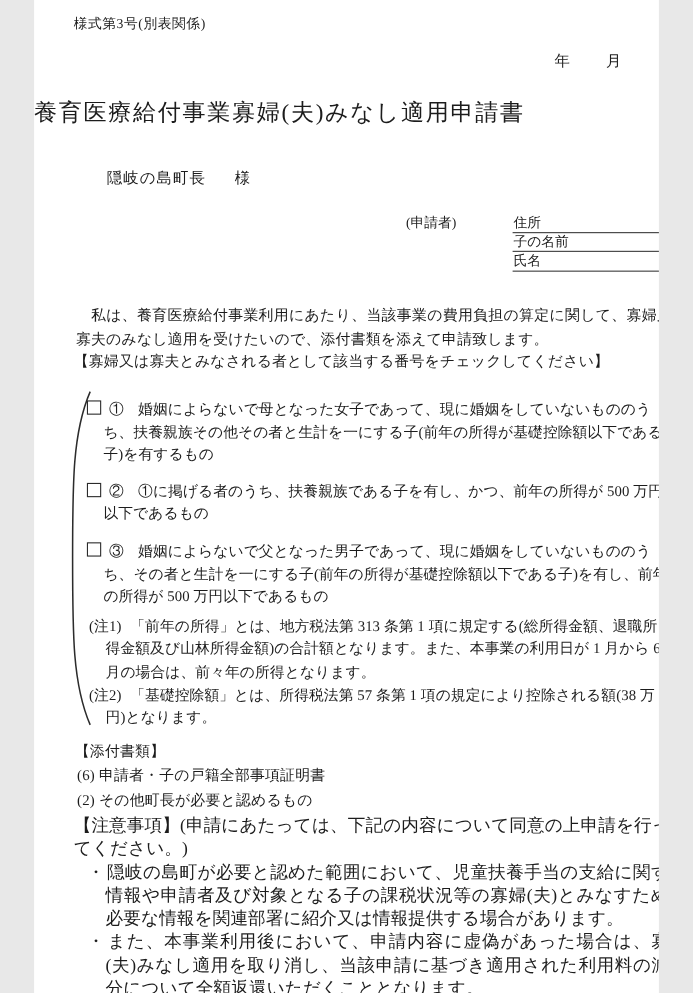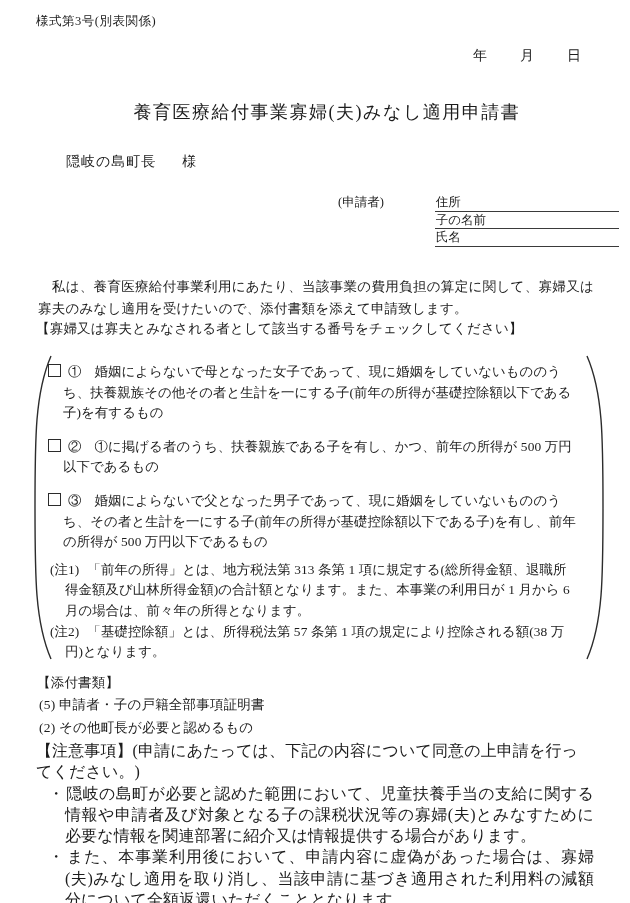--- a/index.html
+++ b/index.html
@@ -1,37 +1,37 @@
 <!DOCTYPE html>
 <html lang="ja"><head>
 <meta charset="utf-8">
 <style>
   html,body{margin:0;padding:0;background:#e8e8e8;}
   .page{
     position:relative;
-    width:630px;height:903px;
+    width:568px;height:903px;
     margin:0 auto;
     background:#ffffff;
     color:#1c1c1c;
     font-family:"Liberation Serif","DejaVu Serif",serif;
     overflow:hidden;
   }
   .form-number{
     position:absolute;top:13px;left:36px;
     font-size:12.5px;letter-spacing:.5px;
   }
   .date-line{
     position:absolute;top:47px;left:473px;
     display:flex;gap:33px;
     font-size:14px;
   }
   .title{
     position:absolute;top:88px;left:0;width:100%;
-    margin:12px;text-align:center;
-    font-size:18px;font-weight:400;letter-spacing:1.5px;
+    margin:0;
+    font-size:21px;font-weight:400;letter-spacing:1.5px;
   }
   .addressee{
     position:absolute;top:153px;left:66px;
     font-size:14px;letter-spacing:1px;
   }
   .addressee .honorific{margin-left:26px;}
   .applicant{
     position:absolute;top:194px;left:338px;
     display:flex;font-size:12.5px;
   }
@@ -152,21 +152,21 @@
 
       <div class="note">
         <span class="note-label">(注2)</span><span>「基礎控除額」とは、所得税法第 57 条第 1 項の規定により控除される額(38 万円)となります。</span>
       </div>
 
     </div>
   </div>
 
   <div class="attachments">
     <div>【添付書類】</div>
-    <div class="attach-item">(5) 申請者・子の戸籍全部事項証明書</div>
+    <div class="attach-item">(6) 申請者・子の戸籍全部事項証明書</div>
     <div class="attach-item">(2) その他町長が必要と認めるもの</div>
   </div>
 
   <div class="cautions">
     <div>【注意事項】(申請にあたっては、下記の内容について同意の上申請を行ってください。)</div>
     <div class="caution-item">
       <span class="caution-marker">・</span><span>隠岐の島町が必要と認めた範囲において、児童扶養手当の支給に関する情報や申請者及び対象となる子の課税状況等の寡婦(夫)とみなすために必要な情報を関連部署に紹介又は情報提供する場合があります。</span>
     </div>
     <div class="caution-item">
       <span class="caution-marker">・</span><span>また、本事業利用後において、申請内容に虚偽があった場合は、寡婦(夫)みなし適用を取り消し、当該申請に基づき適用された利用料の減額分について全額返還いただくこととなります。</span>

